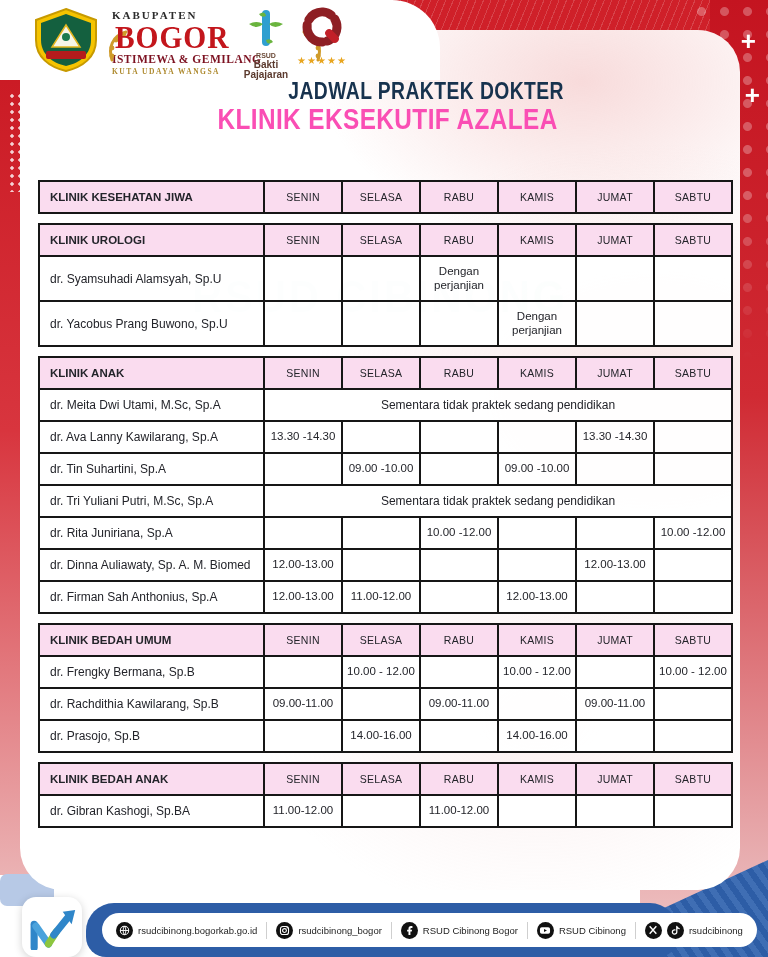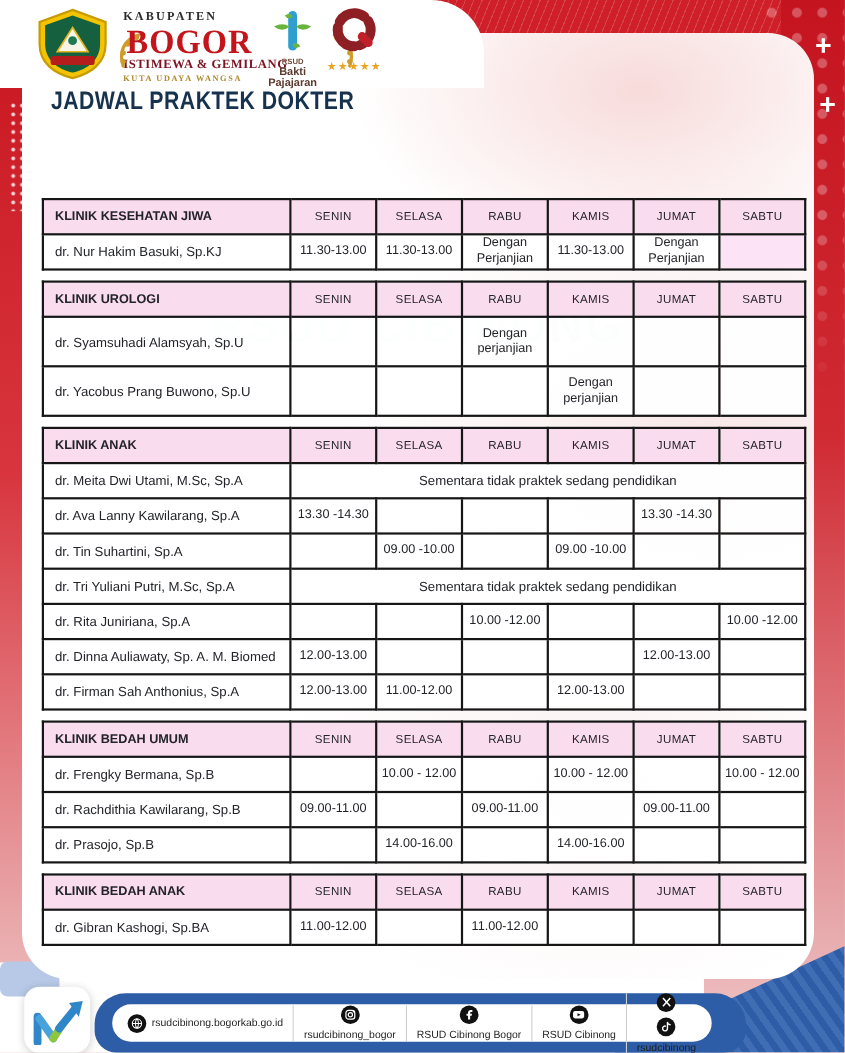--- a/index.html
+++ b/index.html
@@ -73,21 +73,21 @@
   .kab-sub{font-size:7.5px;font-weight:800;color:#ae8a2f;letter-spacing:1.5px;margin-top:2px;}
   .laurel{position:absolute;top:18px;}
   .laurel.l{left:-8px;}
   .laurel.r{right:-8px;transform:scaleX(-1);}
   .rsud-logo{position:absolute;left:238px;top:8px;width:56px;text-align:center;line-height:1;}
   .rsud-small{font-size:7px;font-weight:700;color:#6b4a38;margin-top:1px;}
   .rsud-name{font-size:10px;font-weight:800;color:#5b3a2e;margin-top:1px;}
   .q-logo{position:absolute;left:296px;top:6px;width:52px;text-align:center;line-height:1;}
   .stars{font-size:10px;color:#e8a51f;letter-spacing:1px;margin-top:1px;}
   
-  .title-wrap{position:absolute;left:20px;top:80px;width:570px;text-align:left;z-index:5;line-height:1;}
+  .title-wrap{position:absolute;left:20px;top:80px;width:570px;text-align:right;z-index:5;line-height:1;}
   .main-title{display:inline-block;transform:scaleX(.84);font-weight:900;font-size:23px;color:#17324e;letter-spacing:.5px;}
   .sub-title{display:block;margin-top:2px;}
   .sub-title span{display:inline-block;transform:scaleX(.84);font-weight:900;font-size:29px;color:#fa4eb4;letter-spacing:.5px;}
   
   .tables{position:absolute;left:38px;top:144px;width:694px;z-index:6;margin-top:36px;}
   table.sched{border-collapse:collapse;table-layout:fixed;width:693px;margin-bottom:9px;}
   table.sched th, table.sched td{border:2px solid #161616;color:#23242a;overflow:hidden;}
   th.clinic{background:#fadcef;text-align:left;padding-left:10px;font-size:11.5px;font-weight:600;height:28px;}
   th.day{background:#fadcef;font-size:10.5px;font-weight:500;letter-spacing:.3px;height:28px;}
   td.doctor{background:rgba(255,255,255,.93);font-size:12px;padding-left:10px;height:28px;text-align:left;}
@@ -96,21 +96,21 @@
   td.span-cell{background:rgba(255,255,255,.93);text-align:center;font-size:12px;}
   table.roomy td{height:41px;}
   
   .m-tile{position:absolute;left:22px;bottom:0;width:60px;height:60px;background:#fff;border-radius:14px;
     z-index:7;box-shadow:0 2px 8px rgba(0,0,0,.18);display:flex;align-items:center;justify-content:center;}
   .footer-bar{position:absolute;left:86px;bottom:0;width:592px;height:54px;background:#2d5da6;
     border-radius:28px 28px 20px 20px;z-index:7;}
   .social-pill{position:absolute;left:16px;top:10px;height:34px;background:#fff;border-radius:17px;
     display:flex;align-items:center;padding:0 14px;}
   .s-item{display:flex;align-items:center;gap:5px;white-space:nowrap;}
-  .s-item + .s-item{border-left:1px solid #cfcfcf;padding-left:9px;margin-left:9px;flex-direction:column;}
+  .s-item + .s-item{border-left:1px solid #cfcfcf;padding-left:9px;margin-left:9px;}
   .s-label{font-size:9.5px;color:#1d1d1d;}
   .chip{width:17px;height:17px;border-radius:50%;background:#111;display:flex;align-items:center;justify-content:center;flex:0 0 auto;}
   .chip svg{display:block;}
 </style>
 </head>
 <body>
 
 <div class="bg-right"></div>
 <div class="bg-top"></div>
 <div class="dots-right"></div>
@@ -172,20 +172,21 @@
     <svg width="48" height="46" viewBox="0 0 48 46">
       <circle cx="24" cy="21" r="15" fill="none" stroke="#8e1f24" stroke-width="9" stroke-dasharray="26 5" stroke-linecap="round" transform="rotate(-30 24 21)"></circle>
       <rect x="26" y="26" width="16" height="8" rx="4" fill="#c22028" transform="rotate(45 34 30)"></rect>
     </svg>
     <div class="stars">★★★★★</div>
   </div>
 </div>
 
 <div class="title-wrap">
   <span class="main-title">JADWAL PRAKTEK DOKTER</span>
+  <span class="sub-title"><span>KLINIK EKSEKUTIF AZALEA</span></span>
 </div>
 
 <div class="tables" id="tables-root">
     <table class="sched">
       <colgroup>
         <col style="width: 225px;">
         <col style="width: 78px;">
         <col style="width: 78px;">
         <col style="width: 78px;">
         <col style="width: 78px;">
@@ -197,29 +198,20 @@
           <th class="clinic">KLINIK KESEHATAN JIWA</th>
           <th class="day">SENIN</th>
           <th class="day">SELASA</th>
           <th class="day">RABU</th>
           <th class="day">KAMIS</th>
           <th class="day">JUMAT</th>
           <th class="day">SABTU</th>
         </tr>
       </thead>
       <tbody>
-        <tr>
-          <td class="doctor">dr. Nur Hakim Basuki, Sp.KJ</td>
-          <td class="time">11.30-13.00</td>
-          <td class="time">11.30-13.00</td>
-          <td class="time">Dengan Perjanjian</td>
-          <td class="time">11.30-13.00</td>
-          <td class="time">Dengan Perjanjian</td>
-          <td class="time pinkcell"></td>
-        </tr>
       </tbody>
     </table>
     <table class="sched roomy">
       <colgroup>
         <col style="width: 225px;">
         <col style="width: 78px;">
         <col style="width: 78px;">
         <col style="width: 78px;">
         <col style="width: 78px;">
         <col style="width: 78px;">

